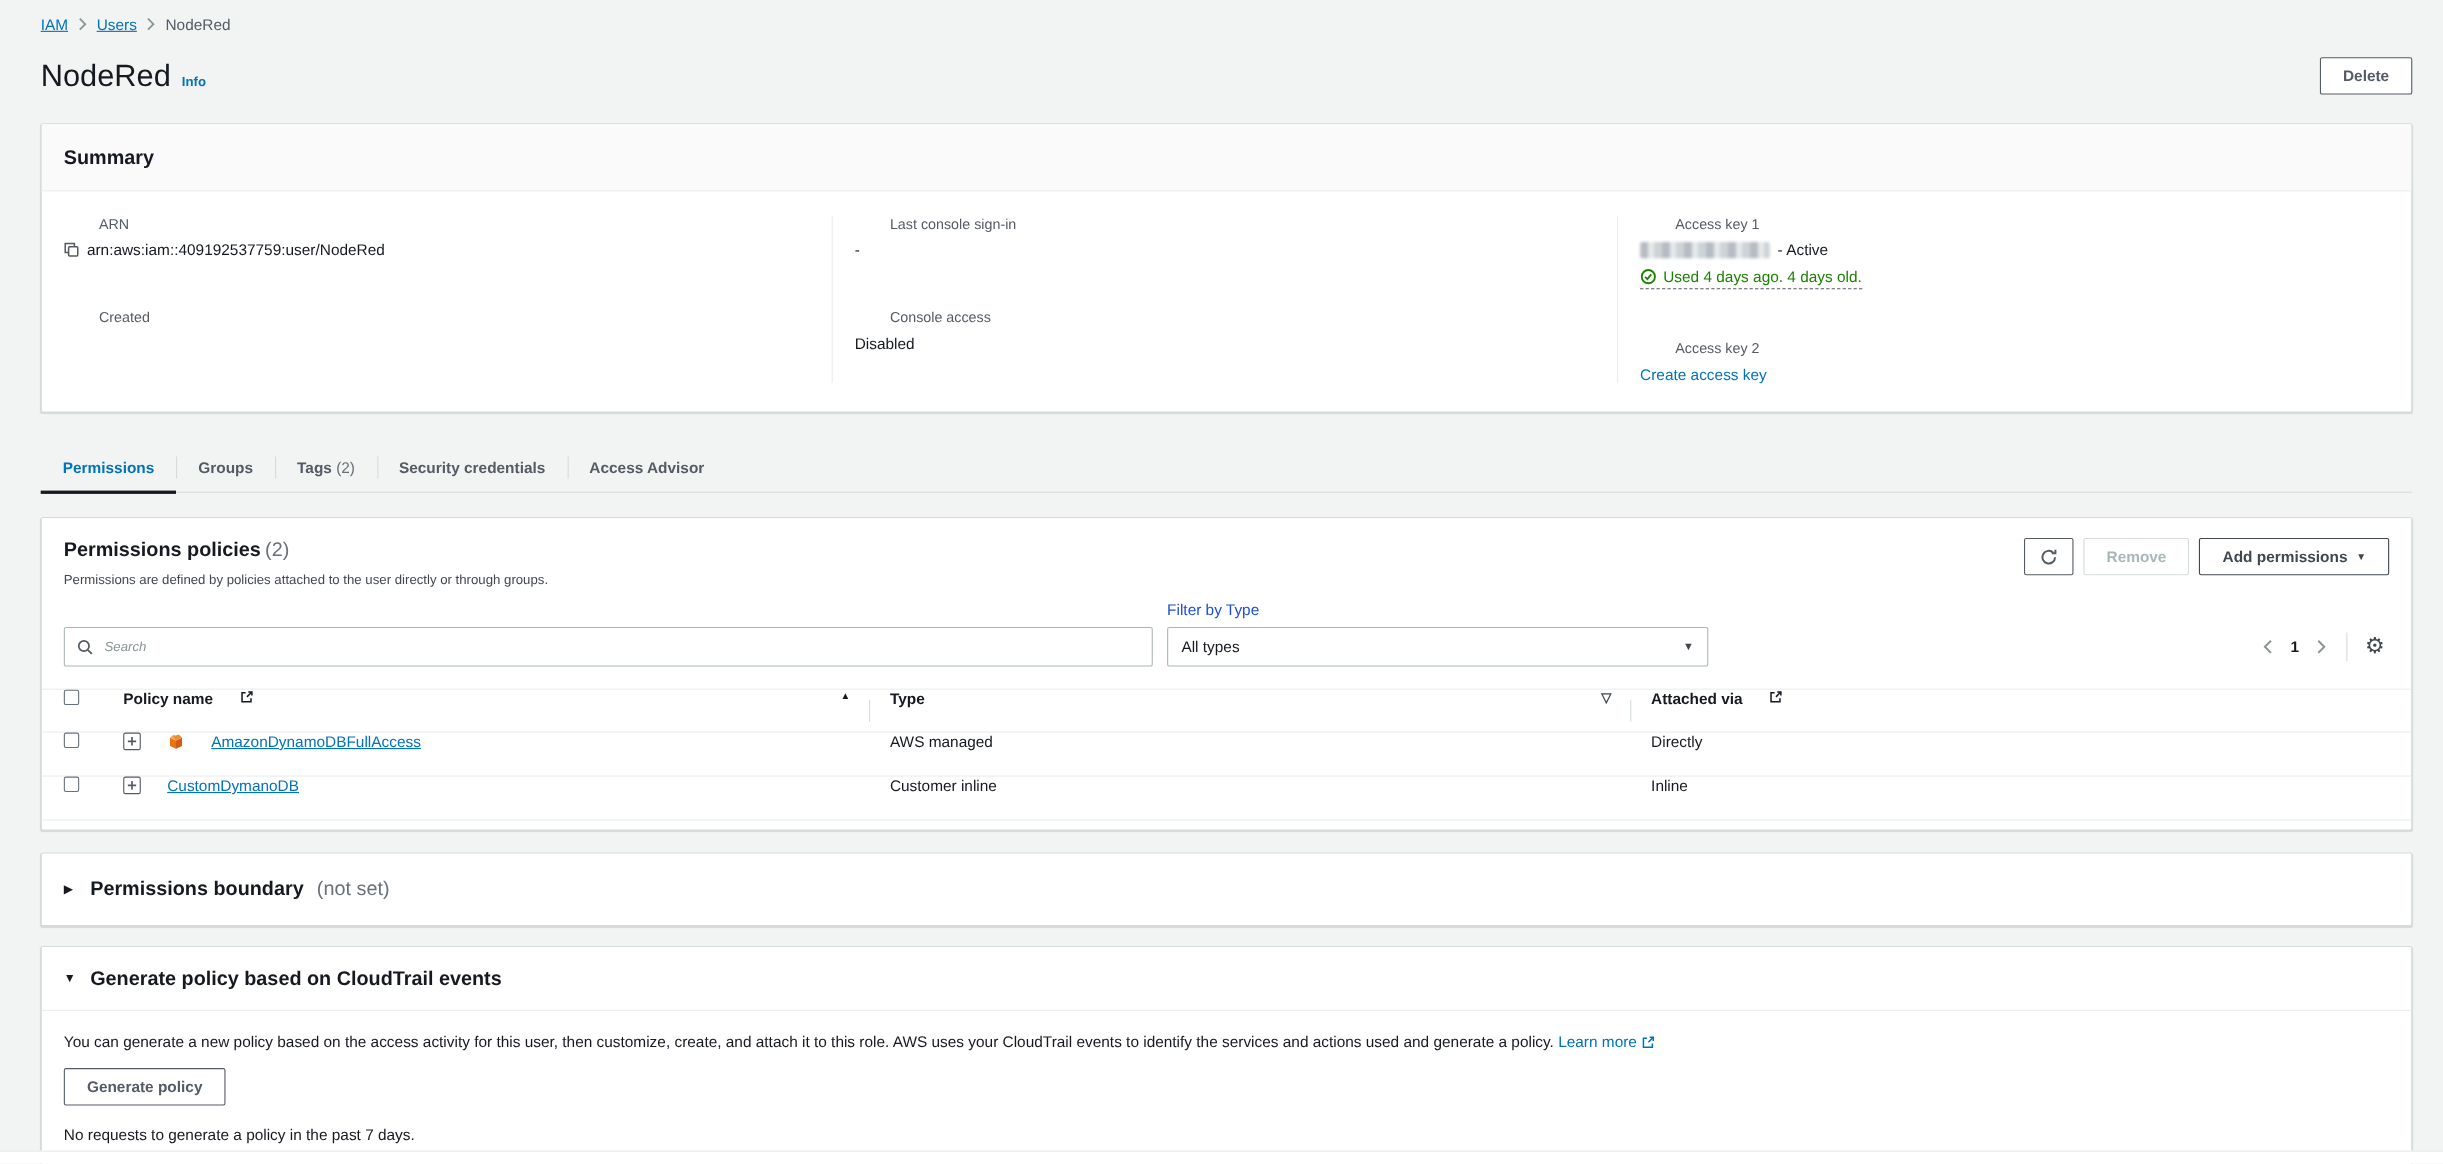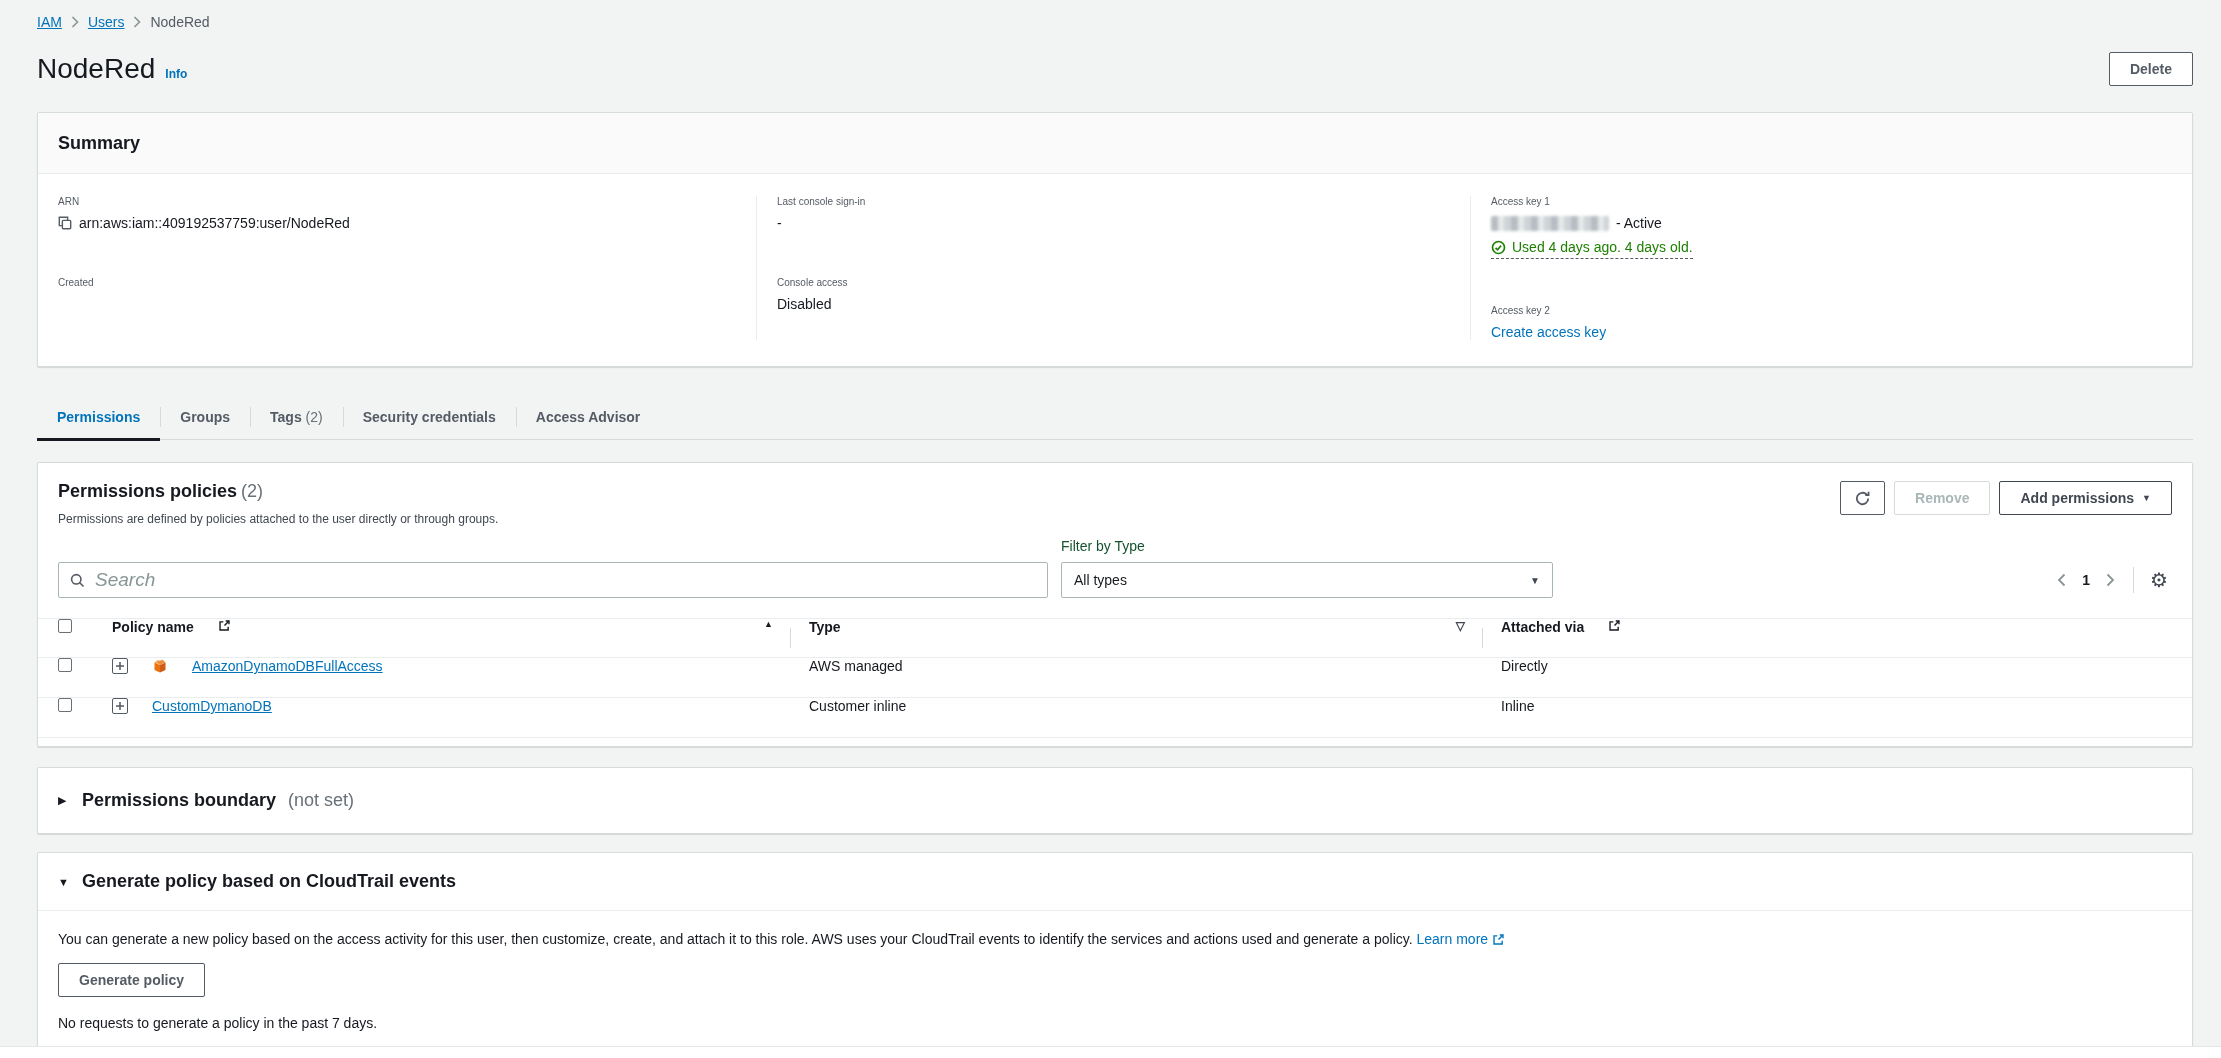--- a/index.html
+++ b/index.html
@@ -39,21 +39,21 @@
   }
   .card-header { padding:20px 20px 19px; background:#fafafa; border-bottom:1px solid #eaeded; }
   h2 { font-size:18px; font-weight:bold; margin:0; display:inline; }
   .count { color:#687078; font-weight:normal; font-size:18px; }
 
   
   .summary-grid { display:grid; grid-template-columns:719px 714px 1fr; padding:22px 0 26px; }
   .summary-col { padding:0 20px; }
   .summary-col.bordered { border-right:1px solid #eaeded; }
   .field + .field { margin-top:46px; }
-  .field-label { color:#545b64; font-size:10px; }
+  .field-label { color:#545b64; font-size:13px;margin-left:32px; }
   .field-value { margin-top:8px; font-size:14px; color:#16191f; display:flex; align-items:center; gap:7px; }
   .redacted {
     width:118px; height:15px; display:inline-block; border-radius:2px;
     background:
       repeating-linear-gradient(90deg,#b6bcc2 0 7px, #e6e9ea 7px 13px, #cdd3d7 13px 20px),
       repeating-linear-gradient(0deg, rgba(255,255,255,.55) 0 4px, rgba(110,120,130,.35) 4px 8px);
     filter:blur(1.4px);
   }
   .key-usage {
     margin-top:8px; display:inline-flex; align-items:center; gap:6px;
@@ -70,24 +70,24 @@
   .tab .count { font-size:14px; }
 
   
   .card.pp { margin-top:22px; }
   .pp-header { padding:18px 20px 4px; display:flex; align-items:flex-start; }
   .pp-desc { font-size:12px; color:#414750; margin-top:10px; }
   .pp-actions { margin-left:auto; display:flex; gap:9px; }
 
   .filter-row { display:flex; align-items:flex-end; padding:8px 20px 0; gap:13px; }
   .search-box { flex:0 0 990px; height:36px; border:1px solid #aab7b8; border-radius:2px; background:#fff; display:flex; align-items:center; padding:0 11px; gap:8px; }
-  .search-box input { border:none; outline:none; flex:1; font-family:inherit; font-size:19px; color:#16191f; background:transparent; }
+  .search-box input { border:none; outline:none; flex:1; font-family:inherit; font-size:12px; color:#16191f; background:transparent; }
   .search-box input::placeholder { color:#879596; font-style:italic; }
   .filter-wrap { width:492px; display:flex; flex-direction:column; gap:8px; }
-  .filter-label { font-size:14px; color:#14532d; }
+  .filter-label { font-size:14px; color:#1d4ed8; }
   .select { height:36px; border:1px solid #aab7b8; border-radius:2px; background:#fff; display:flex; align-items:center; justify-content:space-between; padding:0 12px; cursor:pointer; }
   .select .caret-down { color:#414750; font-size:10px; }
 
   .pagination { margin-left:auto; display:flex; align-items:center; height:36px; color:#879596; }
   .page-btn { background:none; border:none; padding:4px 6px; cursor:pointer; display:flex; align-items:center; }
   .page-num { font-weight:bold; color:#16191f; padding:0 10px; font-size:14px; }
   .pag-divider { width:1px; height:26px; background:#d5dbdb; margin:0 12px; }
   .gear { font-size:20px; color:#414750; background:none; border:none; cursor:pointer; line-height:20px; padding:0 4px; }
 
   

